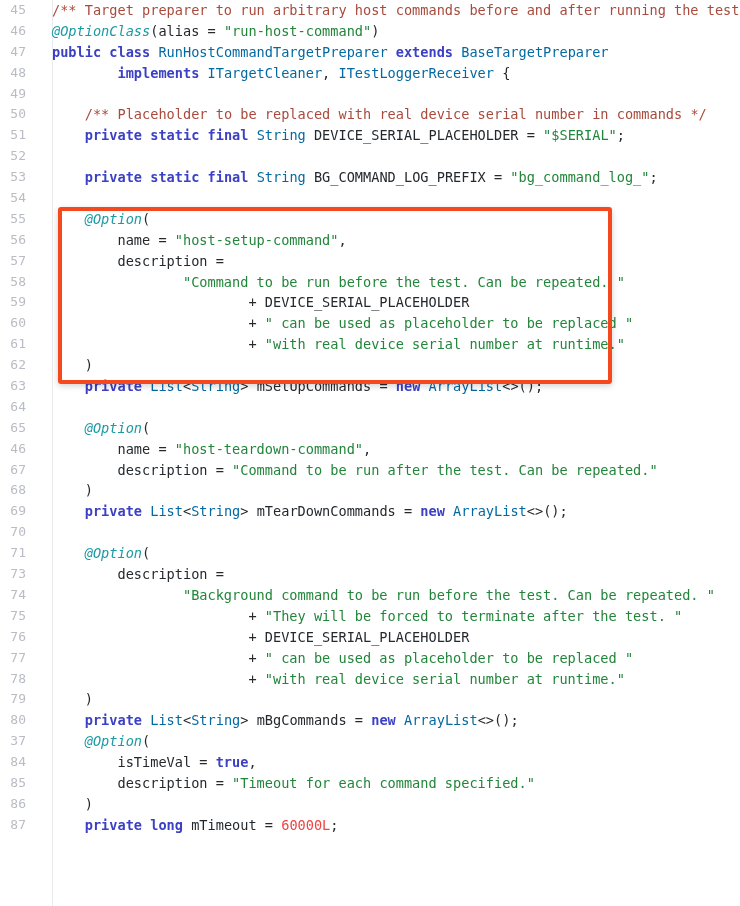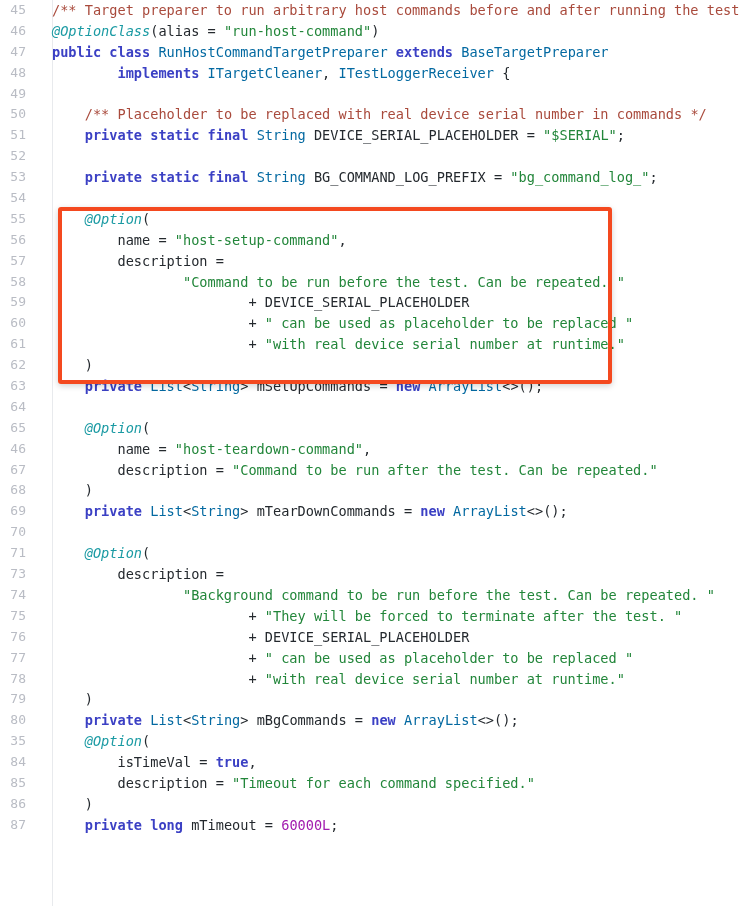--- a/index.html
+++ b/index.html
@@ -65,21 +65,21 @@
     color: #24292e;
     letter-spacing: 0px;
   }
 
   
   .t-com  { color: #a94a3c; }
   .t-str  { color: #22863a; }
   .t-kw   { color: #3b40c4; font-weight: bold; }
   .t-typ  { color: #0369a1; }
   .t-ann  { color: #1a9aa3; font-style: italic; }
-  .t-num  { color: #a21caf; }
+  .t-num  { color: #ef4444; }
   .t-pln  { color: #24292e; }
 
   
   #highlight-box {
     position: absolute;
     left: 58px;
     top: 207px;
     width: 554px;
     height: 177px;
     border: 4px solid #f4491f;
@@ -123,20 +123,20 @@
       <div class="code-line"><div class="ln">70</div><div class="code-text"></div></div>
       <div class="code-line"><div class="ln">71</div><div class="code-text"><span class="t-pln">    </span><span class="t-ann">@Option</span><span class="t-pln">(</span></div></div>
       <div class="code-line"><div class="ln">73</div><div class="code-text"><span class="t-pln">        description =</span></div></div>
       <div class="code-line"><div class="ln">74</div><div class="code-text"><span class="t-pln">                </span><span class="t-str">"Background command to be run before the test. Can be repeated. "</span></div></div>
       <div class="code-line"><div class="ln">75</div><div class="code-text"><span class="t-pln">                        + </span><span class="t-str">"They will be forced to terminate after the test. "</span></div></div>
       <div class="code-line"><div class="ln">76</div><div class="code-text"><span class="t-pln">                        + DEVICE_SERIAL_PLACEHOLDER</span></div></div>
       <div class="code-line"><div class="ln">77</div><div class="code-text"><span class="t-pln">                        + </span><span class="t-str">" can be used as placeholder to be replaced "</span></div></div>
       <div class="code-line"><div class="ln">78</div><div class="code-text"><span class="t-pln">                        + </span><span class="t-str">"with real device serial number at runtime."</span></div></div>
       <div class="code-line"><div class="ln">79</div><div class="code-text"><span class="t-pln">    )</span></div></div>
       <div class="code-line"><div class="ln">80</div><div class="code-text"><span class="t-pln">    </span><span class="t-kw">private</span><span class="t-pln"> </span><span class="t-typ">List</span><span class="t-pln">&lt;</span><span class="t-typ">String</span><span class="t-pln">&gt; mBgCommands = </span><span class="t-kw">new</span><span class="t-pln"> </span><span class="t-typ">ArrayList</span><span class="t-pln">&lt;&gt;();</span></div></div>
-      <div class="code-line"><div class="ln">35</div><div class="code-text"><span class="t-pln">    </span><span class="t-ann">@Option</span><span class="t-pln">(</span></div></div>
+      <div class="code-line"><div class="ln">37</div><div class="code-text"><span class="t-pln">    </span><span class="t-ann">@Option</span><span class="t-pln">(</span></div></div>
       <div class="code-line"><div class="ln">84</div><div class="code-text"><span class="t-pln">        isTimeVal = </span><span class="t-kw">true</span><span class="t-pln">,</span></div></div>
       <div class="code-line"><div class="ln">85</div><div class="code-text"><span class="t-pln">        description = </span><span class="t-str">"Timeout for each command specified."</span></div></div>
       <div class="code-line"><div class="ln">86</div><div class="code-text"><span class="t-pln">    )</span></div></div>
       <div class="code-line"><div class="ln">87</div><div class="code-text"><span class="t-pln">    </span><span class="t-kw">private</span><span class="t-pln"> </span><span class="t-kw">long</span><span class="t-pln"> mTimeout = </span><span class="t-num">60000L</span><span class="t-pln">;</span></div></div>
     </div>
   <div id="highlight-box" style="border-color: rgb(244, 73, 31);"></div>
 </div>
 
 </body></html>

